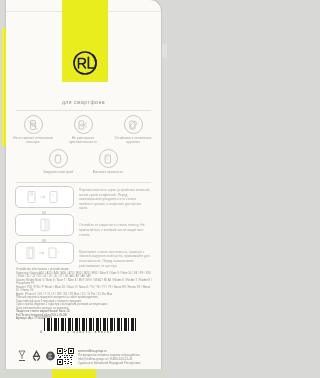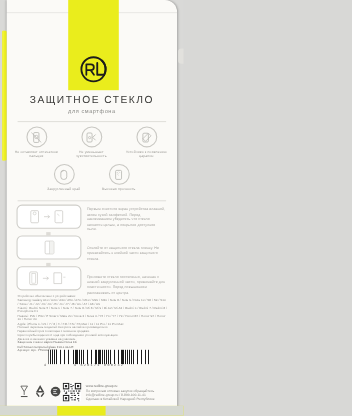--- a/index.html
+++ b/index.html
@@ -109,21 +109,20 @@
 
   <div class="logo">
     <svg width="38" height="30" viewBox="0 0 38 30">
       <circle cx="19" cy="15" r="11" fill="none" stroke="#1d1d1b" stroke-width="1.7"></circle>
       <path d="M12.5 10.5 h4.2 a2.6 2.6 0 0 1 0 5.2 h-4.2 z M12.5 10.5 v9.5 M16.3 15.7 l3.1 4.3" fill="none" stroke="#1d1d1b" stroke-width="1.6" stroke-linecap="round" stroke-linejoin="round"></path>
       <path d="M22.4 9.3 v10.7 h5.9" fill="none" stroke="#1d1d1b" stroke-width="1.7" stroke-linecap="round" stroke-linejoin="round"></path>
       <path d="M28.6 20.3 a11 11 0 0 0 1.4 -5.3 a11 11 0 0 0 -3.2 -7.8" fill="none" stroke="#1d1d1b" stroke-width="1.7" stroke-linecap="round"></path>
     </svg>
   </div>
 
-  <div class="title">ЗАЩИТНОЕ СТЕКЛО</div>
   <div class="subtitle">для смартфона</div>
   <div class="rule" style="top:110px"></div>
 
   <div class="feat" style="left:10px;top:115px">
     <div class="circ">
       <svg width="11" height="11" viewBox="0 0 11 11">
         <rect x="3.1" y="1" width="4.8" height="9" rx="1" fill="none" stroke="#b4b3ae" stroke-width=".7"></rect>
         <circle cx="5.5" cy="5" r="1.5" fill="none" stroke="#b4b3ae" stroke-width=".6"></circle>
         <path d="M1 1 L10 10" stroke="#b4b3ae" stroke-width=".6"></path>
       </svg>

